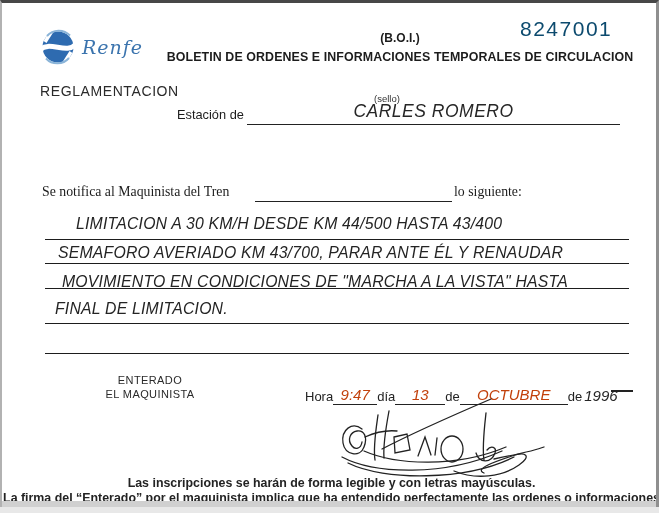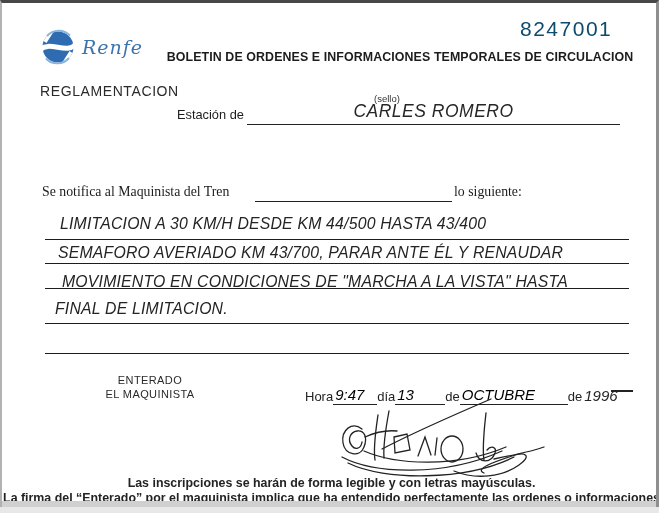--- a/index.html
+++ b/index.html
@@ -23,26 +23,26 @@
   .station-value{position:absolute;left:245px;top:98px;width:373px;text-align:center;font-style:italic;font-size:17.5px;letter-spacing:0.5px;color:#262626;}
   .sello{position:absolute;left:372px;top:90px;font-size:9.5px;color:#333;}
   
   .notify-prefix{position:absolute;left:40px;top:181px;font-family:"Liberation Serif",serif;font-size:13.8px;}
   .train-blank{position:absolute;left:253px;top:198px;width:197px;border-bottom:1.4px solid #222;}
   .notify-suffix{position:absolute;left:452px;top:181px;font-family:"Liberation Serif",serif;font-size:13.8px;}
   
   .rule{position:absolute;left:43px;width:584px;border-bottom:1.6px solid #1d1d1d;}
   .rule.r1{top:236px}.rule.r2{top:260px}.rule.r3{top:285px}.rule.r4{top:320px}.rule.r5{top:350px}
   .otext{position:absolute;font-style:italic;font-size:15.8px;color:#242424;letter-spacing:0.2px;white-space:nowrap;}
-  .otext.o1{left:58px;top:212px}.otext.o2{left:56px;top:241px}.otext.o3{left:60px;top:270px}.otext.o4{left:53px;top:297px}
+  .otext.o1{left:74px;top:212px}.otext.o2{left:56px;top:241px}.otext.o3{left:60px;top:270px}.otext.o4{left:53px;top:297px}
   
   .enterado{position:absolute;left:78px;top:371px;width:140px;text-align:center;font-size:11px;line-height:13.5px;letter-spacing:0.4px;color:#2a2a2a;}
   .hora-row{position:absolute;left:303px;top:362px;display:flex;align-items:flex-end;}
   .hora-row .lbl{font-size:13px;padding-bottom:1px;color:#222;margin-top:24px;}
-  .hora-row .blank{border-bottom:1.6px solid #222;text-align:left;font-style:italic;font-size:15px;color:#000000;padding:0 2px 1px;}
+  .hora-row .blank{border-bottom:1.6px solid #222;text-align:center;font-style:italic;font-size:15px;color:#c2410c;padding:0 2px 1px;}
   .hora-row .b1{width:40px}.hora-row .b2{width:46px}.hora-row .b3{width:104px}
   .hora-row .year{font-style:italic;font-size:15px;color:#262626;padding:0 2px 1px;}
   .year-underline{position:absolute;left:609px;top:387px;width:22px;height:1.5px;background:#222;}
   .jefe{position:absolute;left:404px;top:401px;font-size:11.6px;letter-spacing:0.3px;color:#1f1f1f;}
   .sig{position:absolute;left:332px;top:404px;overflow:visible;}
   .note1{position:absolute;left:0;top:473px;width:659px;text-align:center;font-weight:bold;font-size:12.4px;color:#232323;}
   .note2{position:absolute;left:0;top:488px;width:659px;text-align:center;font-weight:bold;font-size:12.4px;color:#232323;}
 </style>
 </head>
 <body>
@@ -53,20 +53,21 @@
     <svg width="36" height="36" viewBox="0 0 36 36">
       <circle cx="18" cy="18" r="15.5" fill="#2e6bb0"></circle>
       <path d="M0,21 C9,11 27,26 36,15" stroke="#ffffff" stroke-width="5" fill="none"></path>
       <path d="M12,2 L5,13" stroke="#ffffff" stroke-width="3.5"></path>
       <path d="M24,34 L31,23" stroke="#ffffff" stroke-width="3.5"></path>
       <path d="M7,7 A15.5,15.5 0 0 1 30,6.5" stroke="#8ab4d8" stroke-width="2" fill="none"></path>
       <path d="M29,29 A15.5,15.5 0 0 1 6,29.5" stroke="#8ab4d8" stroke-width="2" fill="none"></path>
     </svg>
     <span class="logo-text">Renfe</span>
   </div>
+  <div class="boi">(B.O.I.)</div>
   <div class="serial">8247001</div>
   <div class="title">BOLETIN DE ORDENES E INFORMACIONES TEMPORALES DE CIRCULACION</div>
   <div class="reglamentacion">REGLAMENTACION</div>
 
   <div class="station-label">Estación de</div>
   <div class="station-line"></div>
   <div class="station-value">CARLES ROMERO</div>
   <div class="sello">(sello)</div>
 
   <div class="notify-prefix">Se notifica al Maquinista del Tren</div>

